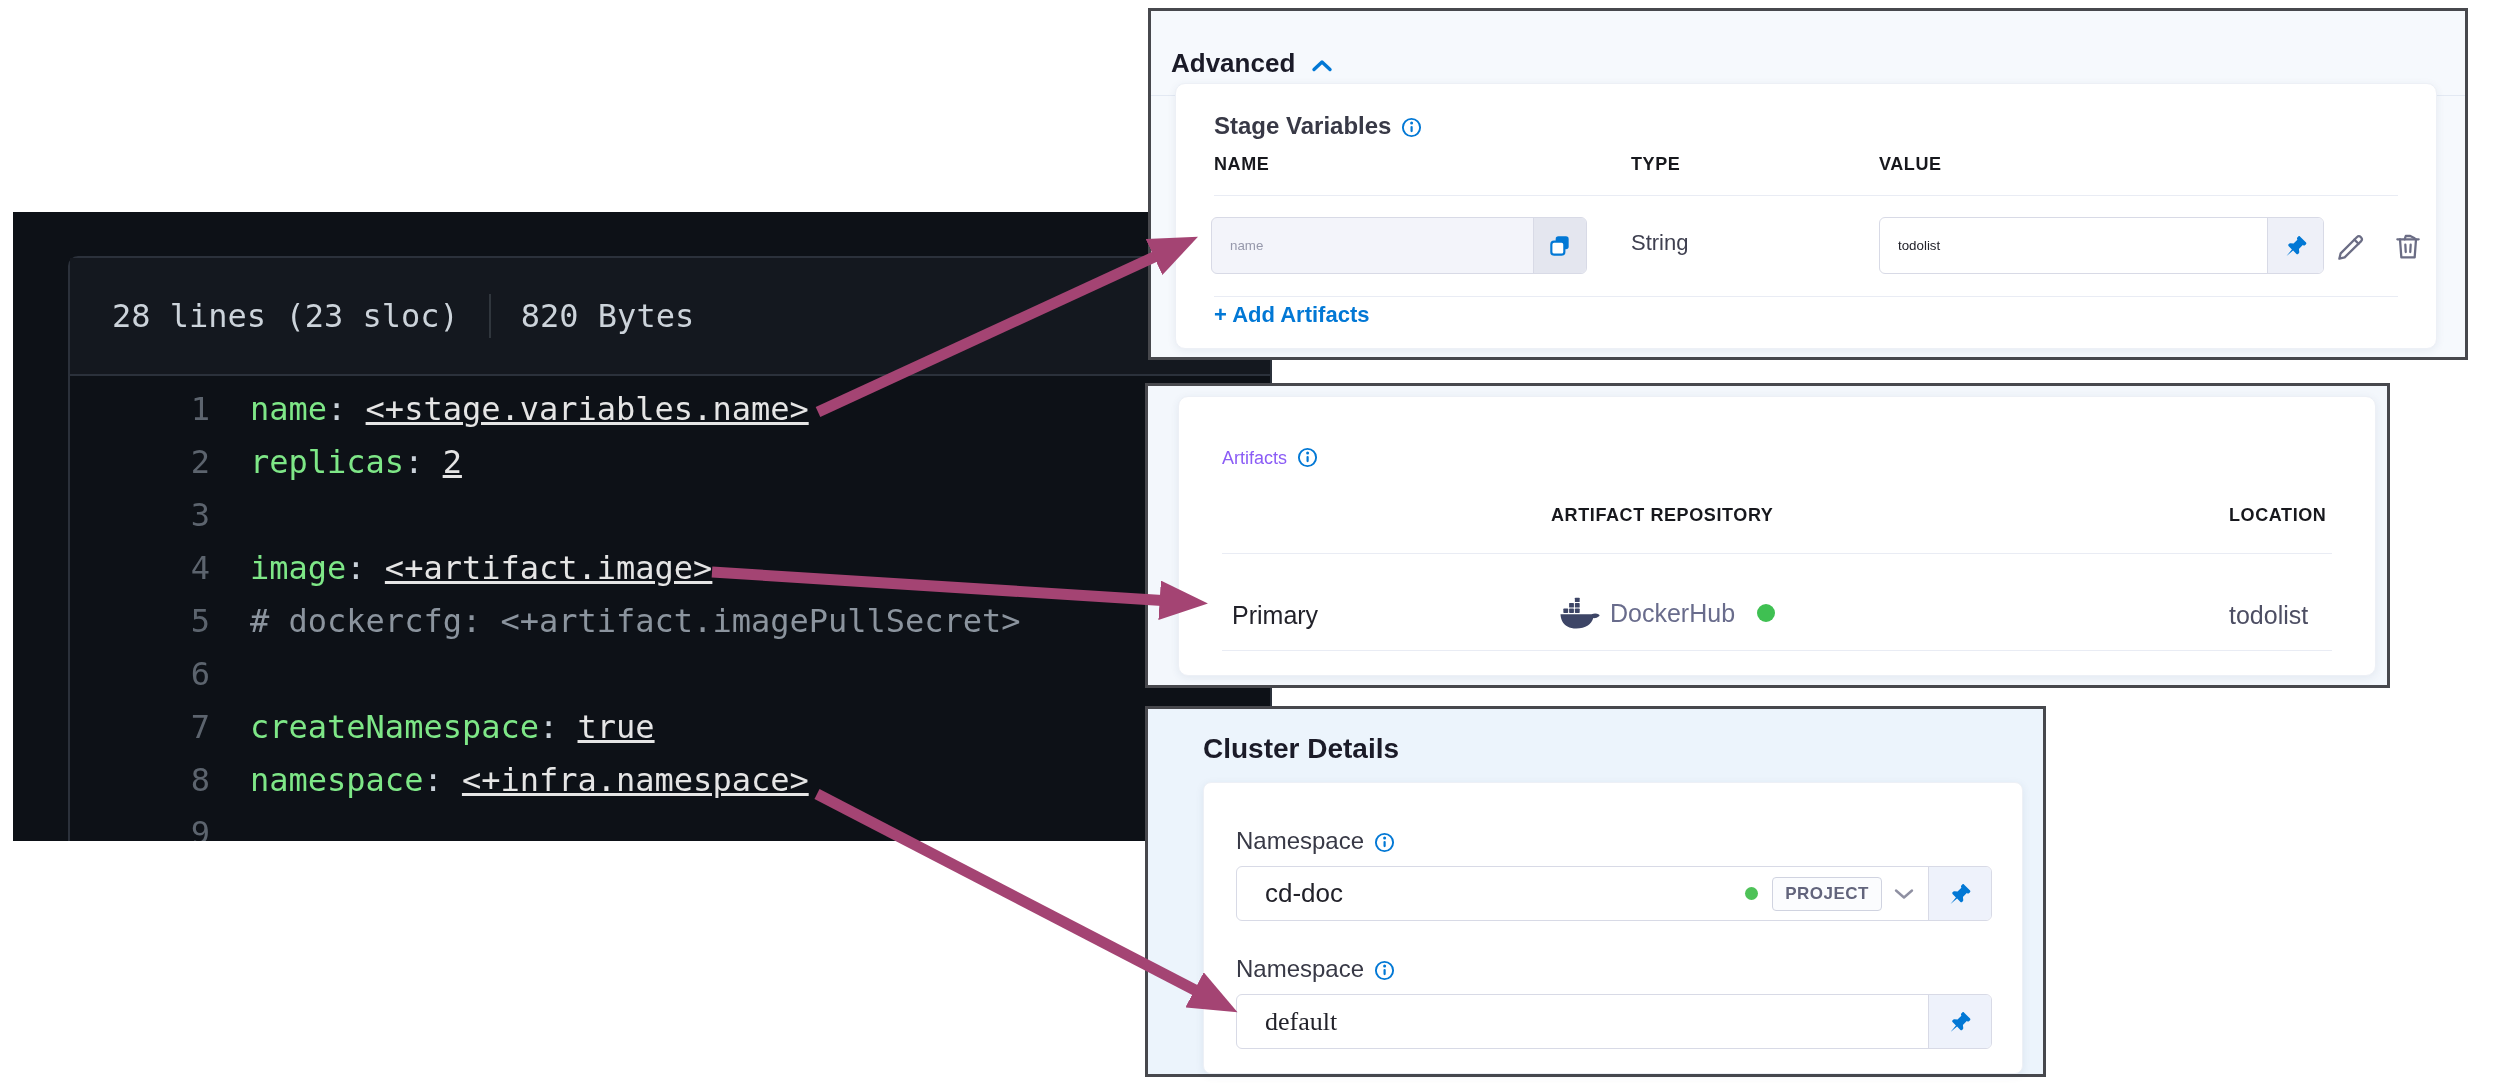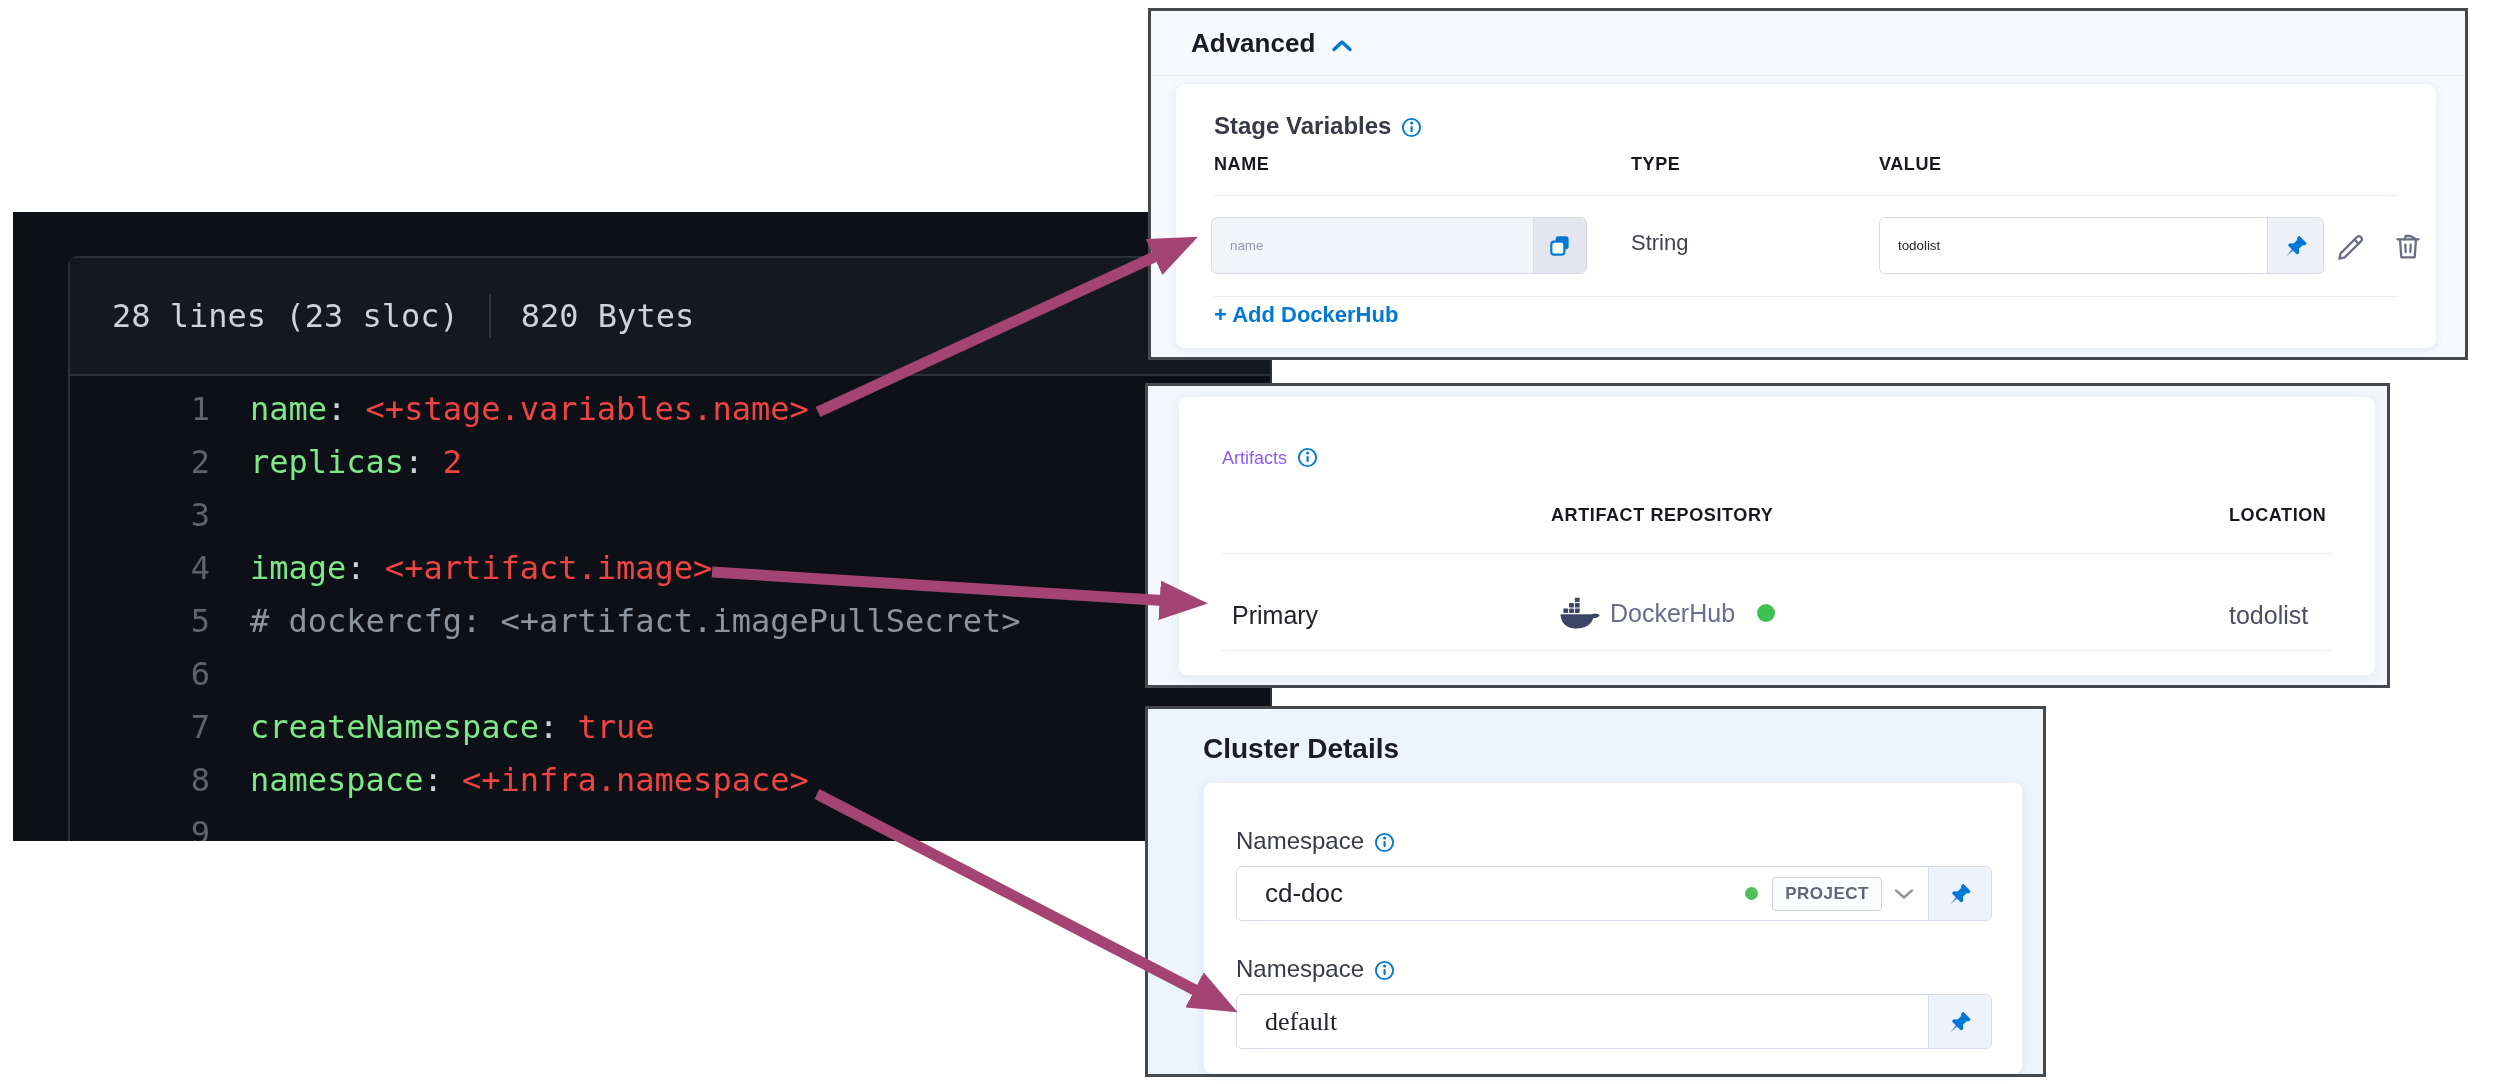--- a/index.html
+++ b/index.html
@@ -14,41 +14,41 @@
   .code-header{height:116px;display:flex;align-items:center;padding-left:42px;
                background:#14181f;border-bottom:2px solid #2b313b;
                font-family:"DejaVu Sans Mono",monospace;font-size:32px;color:#ccd3da;}
   .code-hdr-divider{width:2px;height:44px;background:#30363d;margin:0 30px;}
   .code-lines{padding-top:6px;}
   .code-line{display:flex;height:53px;align-items:center;white-space:pre;
              font-family:"DejaVu Sans Mono",monospace;font-size:32px;}
   .ln{width:140px;text-align:right;padding-right:40px;color:#5c646e;flex:none;}
   .tok-key{color:#7ee787;}
   .tok-plain{color:#c9d1d9;}
-  .tok-value{color:#ef4444;}
+  .tok-value{color:#e5e5e5;text-decoration:underline;}
   .tok-comment{color:#8b949e;}
 
   
   .panel{position:absolute;border:3px solid #47484d;box-sizing:border-box;}
   .card{position:absolute;background:#ffffff;border:1px solid #edf0f6;border-radius:10px;
         box-shadow:0 2px 8px rgba(40,60,100,0.08);}
   .info-icon{display:inline-block;width:21px;height:21px;margin-left:10px;vertical-align:-4px;}
   .hline{position:absolute;height:1px;background:#e9ecf4;}
   .field{background:#fff;border:1px solid #d8dae6;border-radius:6px;display:flex;
          align-items:center;overflow:hidden;box-sizing:border-box;position:absolute;}
   .field input{border:none;outline:none;flex:1;min-width:0;background:transparent;
                font-family:"Liberation Sans",sans-serif;padding:0 18px;color:#22222a;}
   .seg{align-self:stretch;flex:none;display:flex;align-items:center;justify-content:center;
        border-left:1px solid #d8dae6;}
   .collabel{position:absolute;font-size:18px;font-weight:bold;color:#17181d;letter-spacing:.6px;}
 
   
   .advanced-panel{left:1148px;top:8px;width:1320px;height:352px;background:#f6f9fd;}
-  .adv-header{height:64px;display:flex;align-items:center;padding-left:40px;
-              border-bottom:1px solid #e3e9f3;}
+  .adv-header{height:64px;display:flex;align-items:center;padding-left:20px;
+              border-bottom:1px solid #e3e9f3;margin-top:20px;}
   .adv-title{font-size:26px;font-weight:bold;color:#1b1b28;}
   .adv-chevron{margin-left:16px;margin-top:4px;}
   .adv-card{left:24px;top:72px;width:1260px;height:264px;}
   .sv-title{position:absolute;left:38px;top:28px;font-size:24px;font-weight:bold;color:#383946;}
   .name-field{left:35px;top:133px;width:376px;height:57px;background:#f3f4fa;font-size:22px;}
   .name-field input::placeholder{color:#9698ab;opacity:1;}
   .name-field input{color:#9698ab;}
   .copy-seg{width:52px;background:#e4e6ef;}
   .type-text{position:absolute;left:455px;top:146px;font-size:22px;color:#3f4050;}
   .value-field{left:703px;top:133px;width:445px;height:57px;font-size:22px;}
@@ -156,21 +156,21 @@
       <span class="row-icon" style="left:1216px;">
         <svg width="32" height="32" viewBox="0 0 24 24" fill="none" stroke="#6b6d85" stroke-width="1.7" stroke-linecap="round" stroke-linejoin="round">
             <path d="M4 7h16"></path>
             <path d="M9.5 7l.8-2.5h3.4L17 6.2"></path>
             <path d="M6 7l1 13.5h10L18 7"></path>
             <line x1="10" y1="11" x2="10.3" y2="16.5"></line>
             <line x1="14" y1="11" x2="13.7" y2="16.5"></line>
           </svg>
       </span>
       <div class="hline" style="left:38px;top:212px;width:1184px;"></div>
-      <div class="add-variable">+ Add DockerHub</div>
+      <div class="add-variable">+ Add Artifacts</div>
     </div>
   </div>
 
   <div class="panel artifacts-panel">
     <div class="card art-card">
       <div class="art-title">
         <span>Artifacts</span><span class="info-icon"><svg width="21" height="21" viewBox="0 0 21 21">
               <circle cx="10.5" cy="10.5" r="8.6" fill="none" stroke="#0278d5" stroke-width="1.9"></circle>
               <rect x="9.5" y="9" width="2.2" height="6.2" rx="1.1" fill="#0278d5"></rect>
               <circle cx="10.6" cy="6" r="1.5" fill="#0278d5"></circle>

